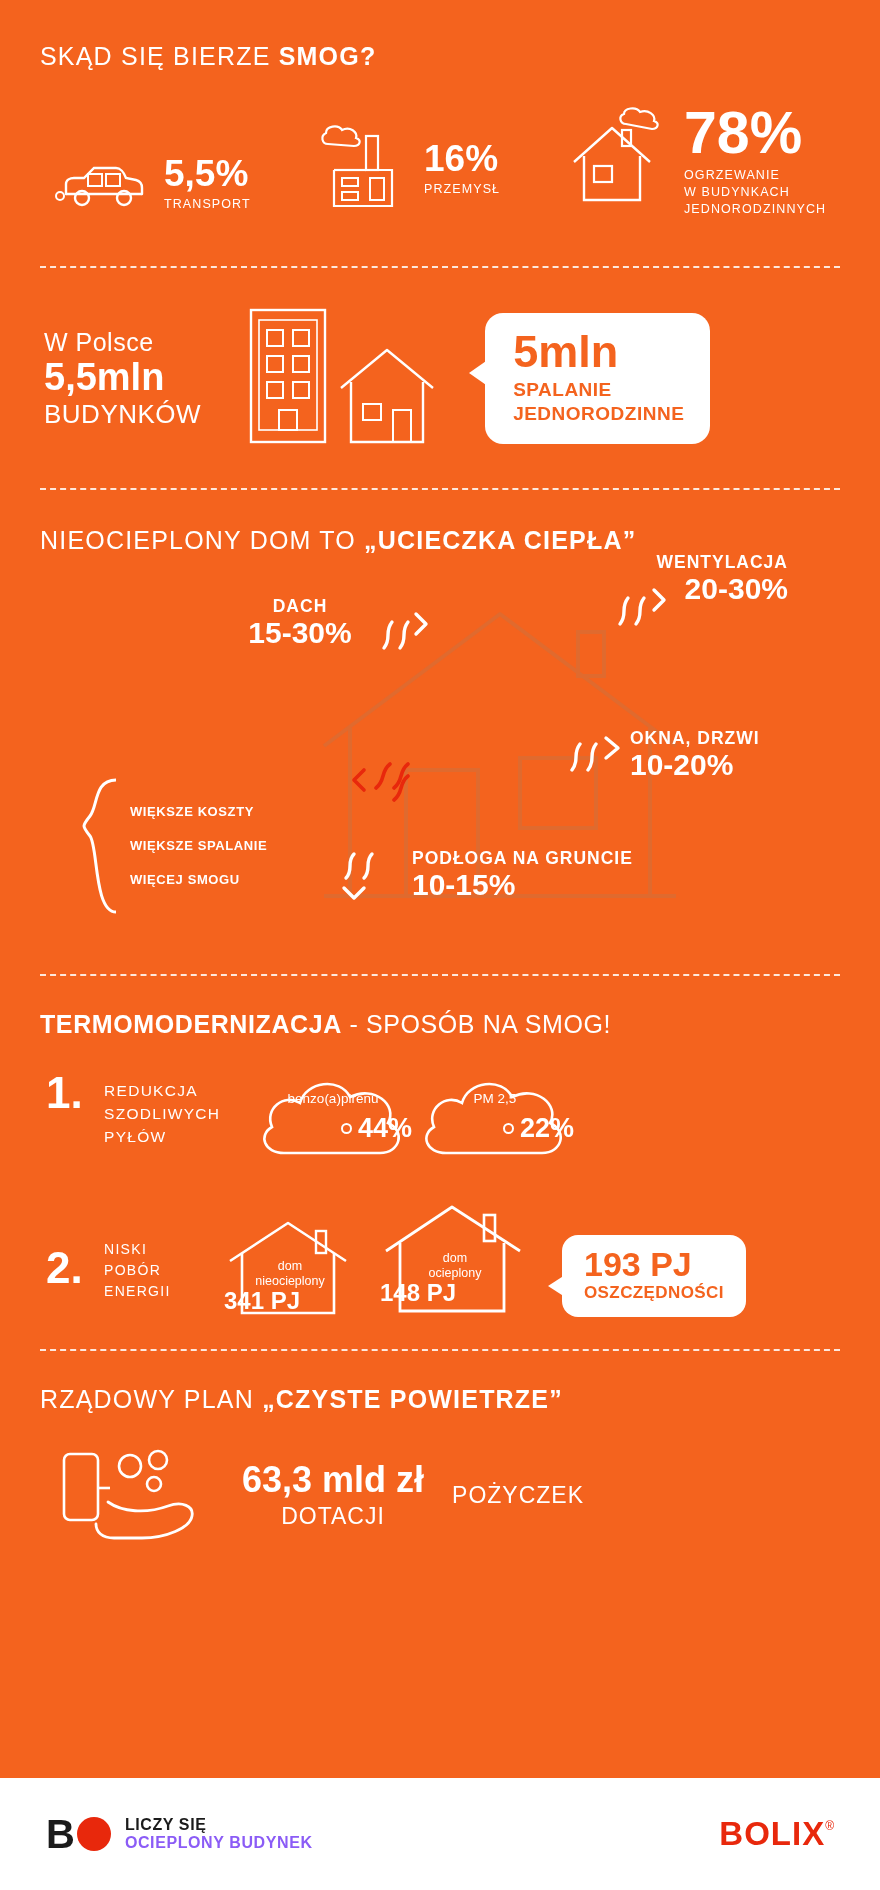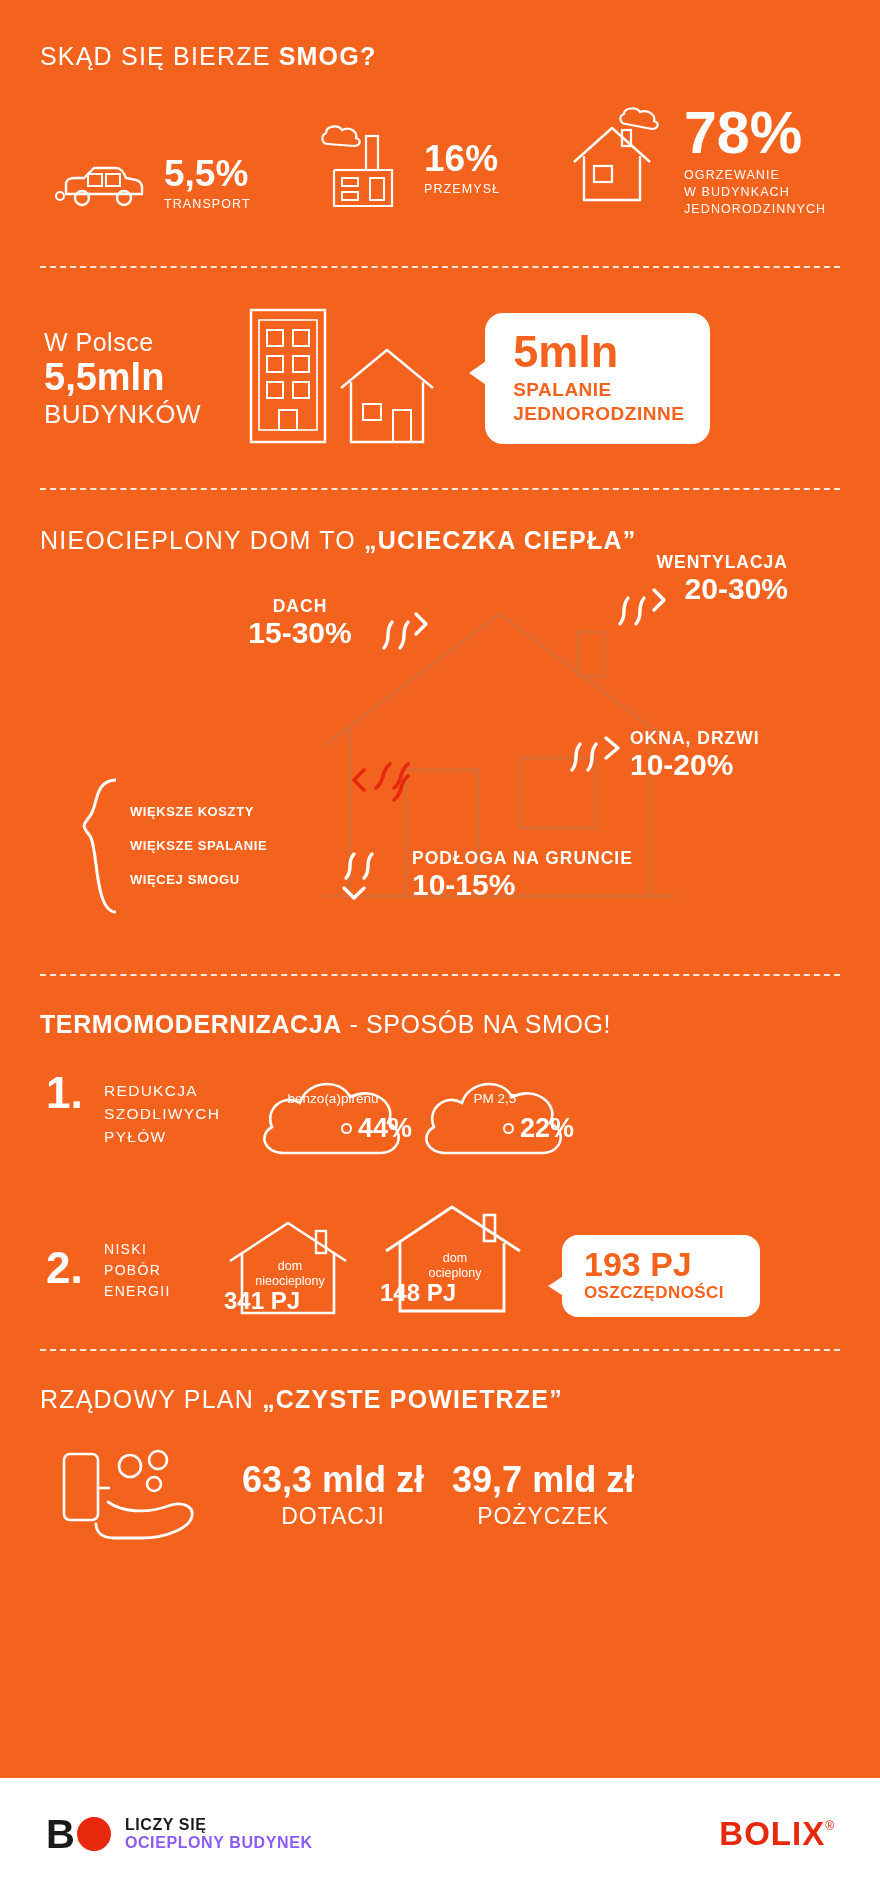--- a/index.html
+++ b/index.html
@@ -106,21 +106,21 @@
   .cloud .cval span.dot {
     display: inline-block; width: 11px; height: 11px; border: 2.5px solid #fff;
     border-radius: 50%; vertical-align: middle; margin-right: 6px; margin-top: -3px;
   }
   .houses { display: flex; align-items: flex-end; gap: 24px; margin-top: -16px; }
   .hbox { position: relative; width: 132px; height: 110px; }
   .hbox .hl { position: absolute; left: 0; right: 0; top: 46px; text-align: center; color: #fff; font-size: 12.5px; line-height: 1.2; }
   .hbox .hv { position: absolute; left: 0; right: 0; top: 74px; text-align: left; color: #fff; font-size: 24px; font-weight: 700; }
   .bubble2 {
     position: relative; background: #fff; border-radius: 16px;
-    padding: 12px 36px 14px 22px; margin-left: 8px; margin-top: 26px;
+    padding: 12px 22px 14px 22px; margin-left: 8px; margin-top: 26px;
   }
   .bubble2:after {
     content: ""; position: absolute; left: -14px; bottom: 20px;
     border-top: 11px solid transparent; border-bottom: 11px solid transparent;
     border-right: 17px solid #fff;
   }
   .b2-1 { color: #F4631E; font-size: 34px; font-weight: 700; line-height: 1; }
   .b2-2 { color: #F4631E; font-size: 17px; font-weight: 700; letter-spacing: .4px; margin-top: 2px; }
 
   
@@ -426,21 +426,20 @@
           <path d="M54 62 C68 72 92 74 114 66 C128 61 140 66 138 76 C136 88 112 98 88 98 L60 98 C48 98 42 92 42 84" fill="none" stroke="#fff" stroke-width="2.8" stroke-linecap="round"></path>
         </svg>
       </span>
 
       <div class="money">
         <div class="m1">63,3 mld zł</div>
         <div class="m2">DOTACJI</div>
       </div>
 
       <div class="money">
-        <div class="m1">39,7 mld zł</div>
         <div class="m2">POŻYCZEK</div>
       </div>
     </div>
   </div>
 
   <div class="footer">
     <div class="f-left">
       <div class="f-logo">
         <span class="f-b">B</span>
         <span class="f-o"></span>

